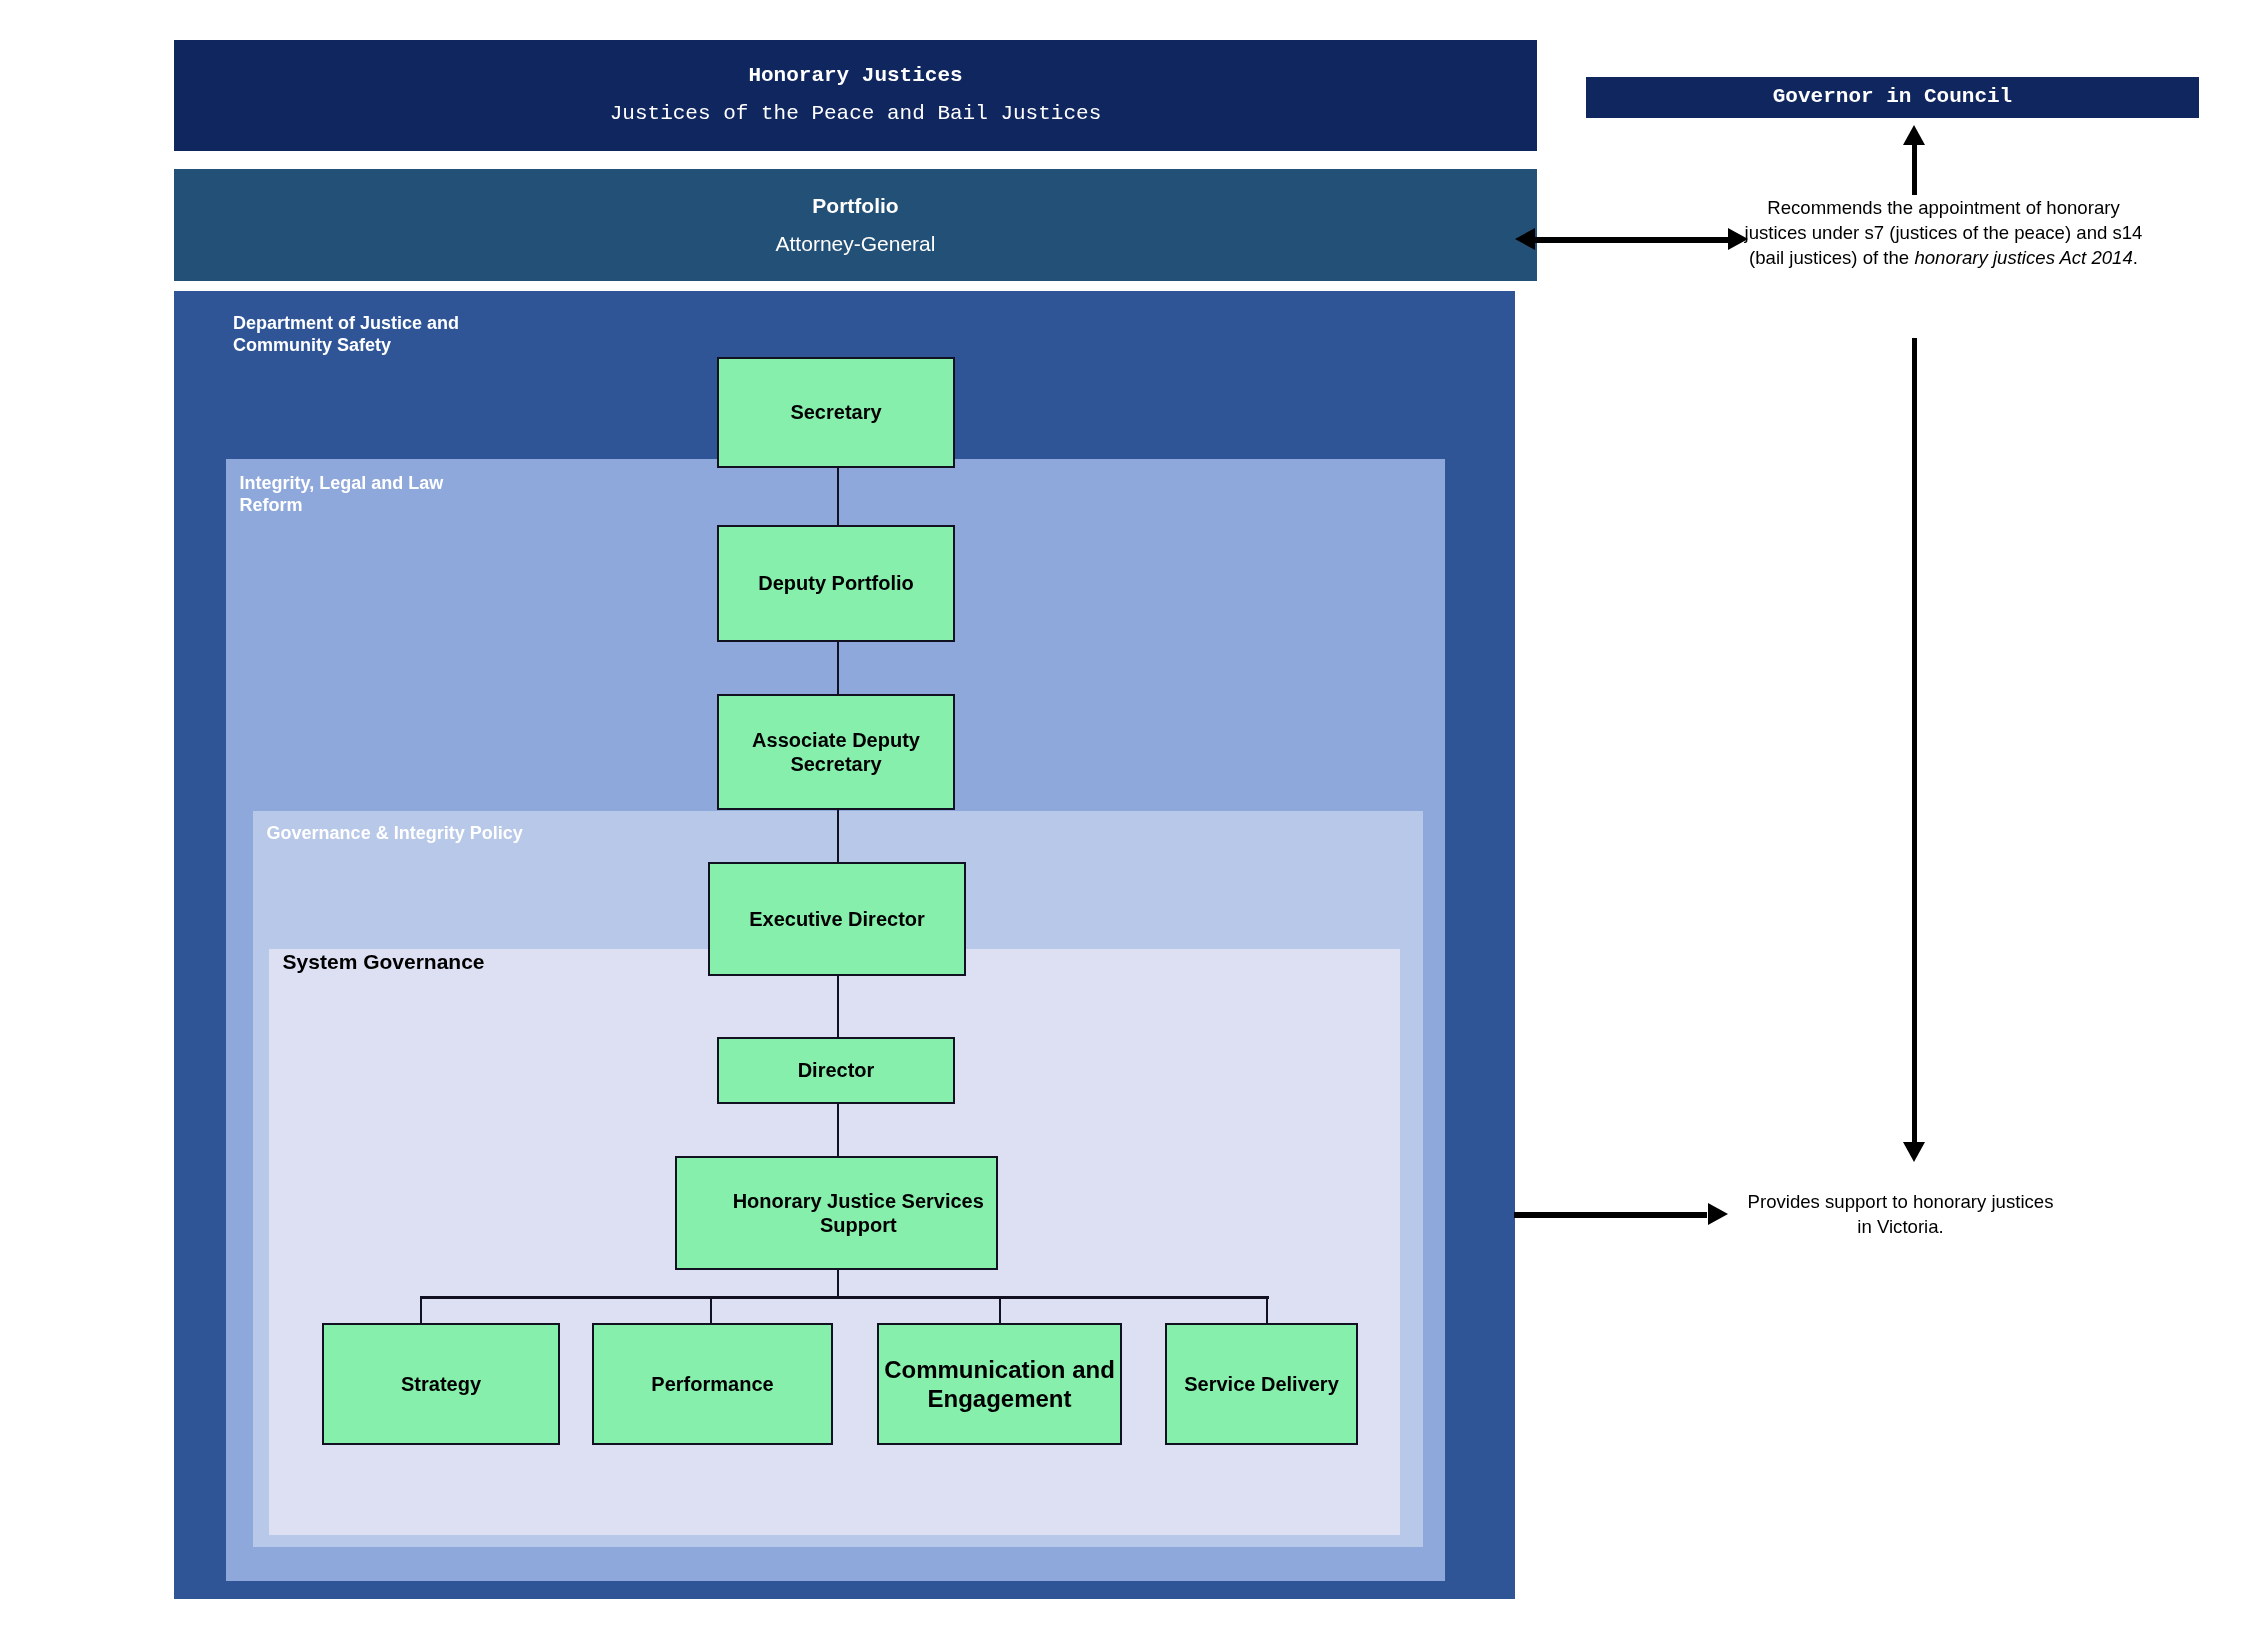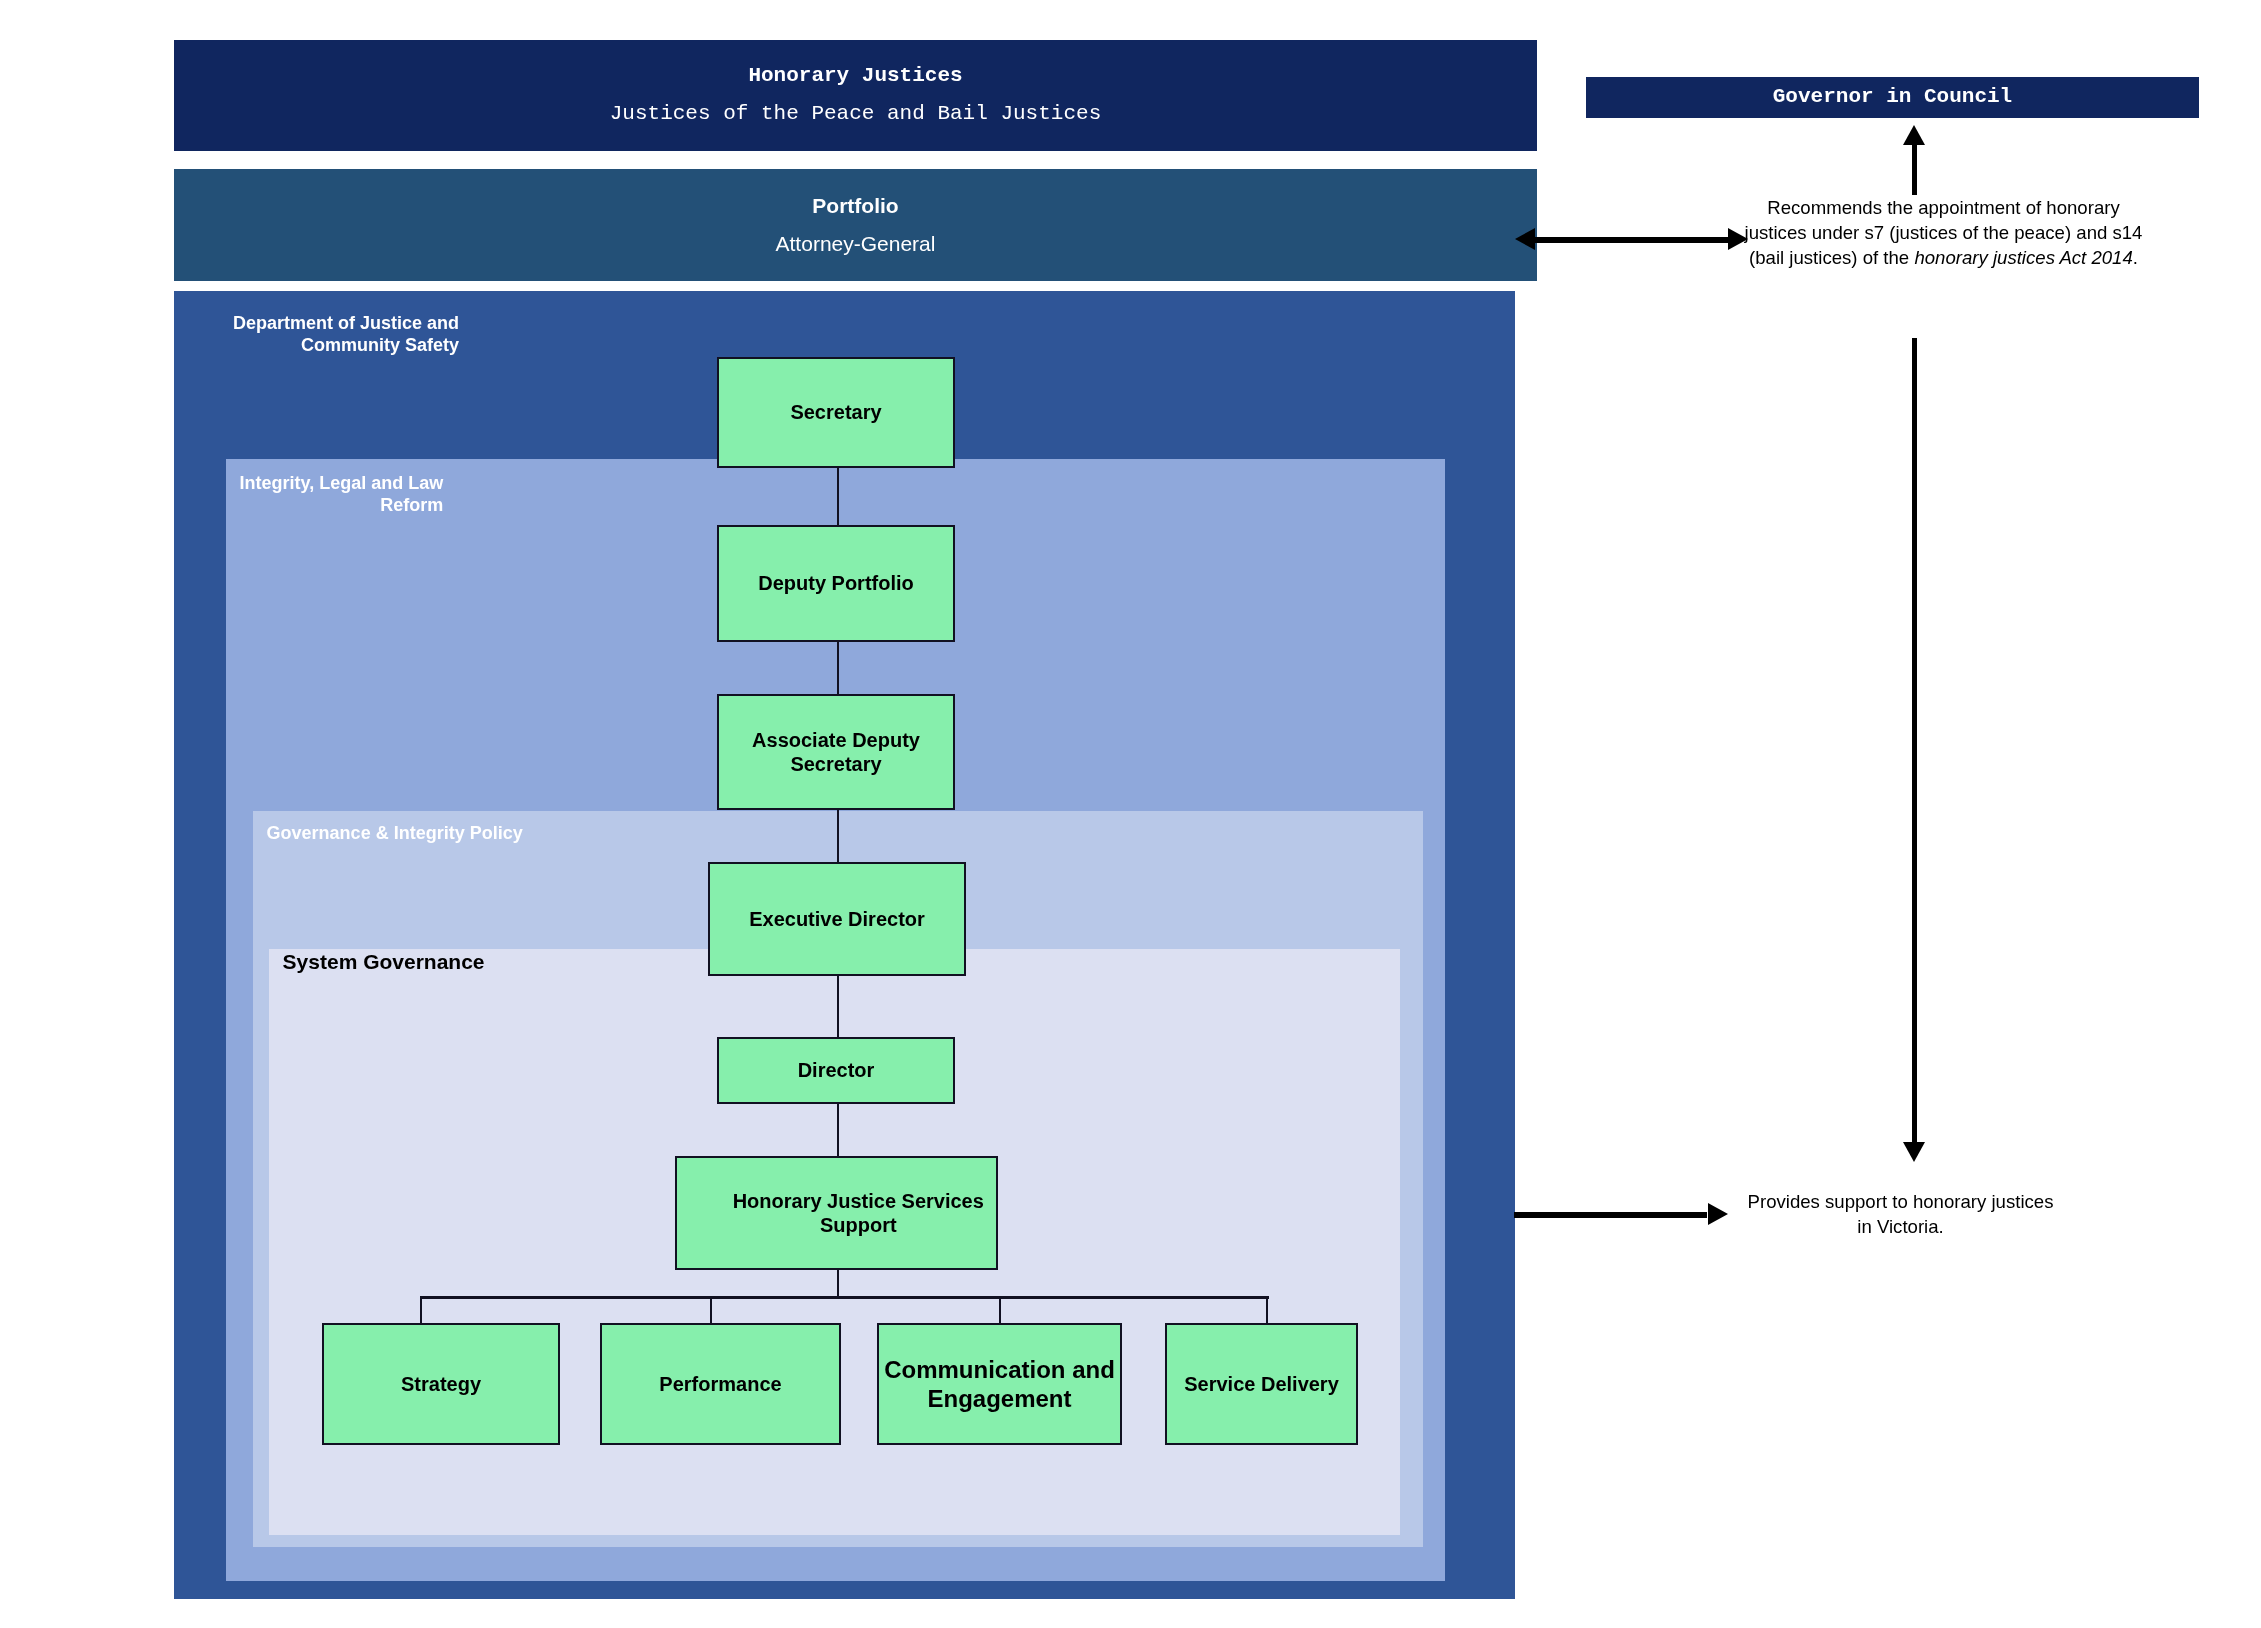--- a/index.html
+++ b/index.html
@@ -38,21 +38,20 @@
   .banner .t1 { font-weight: bold; }
   .banner .t2 { font-weight: normal; }
 
   
   .panel { }
   .panel-label {
     position: absolute;
     font-weight: bold;
     line-height: 1.22;
     white-space: pre-line;
-    text-align: right;
   }
   .p-dept   { background: #2F5597; }
   .p-ilr    { background: #8FA8DB; }
   .p-gip    { background: #B8C8E8; }
   .p-sys    { background: #DCE0F2; }
 
   .label-white { color: #ffffff; }
   .label-black { color: #000000; }
 
   
@@ -183,21 +182,21 @@
   </div>
 
   <div class="abs orgbox" style="left:675px; top:1156px; width:323px; height:114px; font-size:20px;padding-left:48px;">
     <span>Honorary Justice Services Support</span>
   </div>
 
   <div class="abs orgbox" style="left:322px; top:1323px; width:238px; height:122px; font-size:20px;">
     <span>Strategy</span>
   </div>
 
-  <div class="abs orgbox" style="left:592px; top:1323px; width:241px; height:122px; font-size:20px;margin-left:8px;">
+  <div class="abs orgbox" style="left:592px; top:1323px; width:241px; height:122px; font-size:20px;">
     <span>Performance</span>
   </div>
 
   <div class="abs orgbox" style="left:877px; top:1323px; width:245px; height:122px; font-size:24px;">
     <span>Communication and Engagement</span>
   </div>
 
   <div class="abs orgbox" style="left:1165px; top:1323px; width:193px; height:122px; font-size:20px;">
     <span>Service Delivery</span>
   </div>

